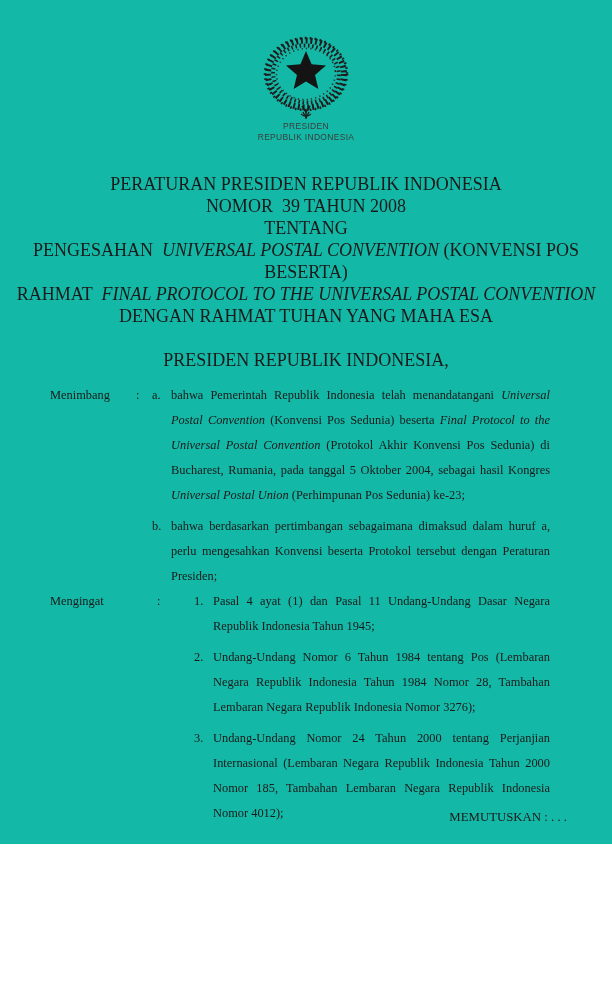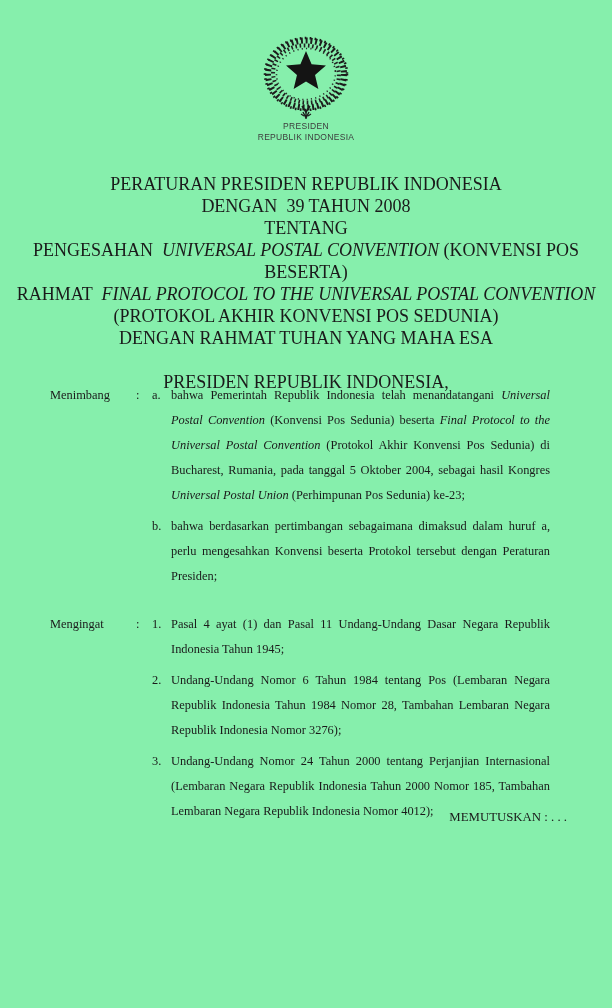--- a/index.html
+++ b/index.html
@@ -5,23 +5,23 @@
   html, body { margin: 0; padding: 0; }
   body {
     width: 612px; height: 1008px;
     background: #ffffff;
     font-family: "Liberation Serif", serif;
     color: #1a1a1a;
     -webkit-font-smoothing: antialiased;
   }
   .page {
     position: relative;
-    width: 612px; height: 1008px;
+    width: 612px; height: 844px;
     overflow: hidden;
-    background: #86efac;
+    background: #14b8a6;
   }
 
   
   .emblem-wrap {
     position: absolute;
     top: 34px; left: 50%;
     transform: translateX(-50%);
     width: 200px;
     display: flex; flex-direction: column; align-items: center;
   }
@@ -52,21 +52,21 @@
 
   
   .body-block {
     position: absolute;
     top: 383px; left: 50px;
     width: 500px;
     font-size: 12.4px;
     line-height: 25px;
   }
   .section { display: flex; align-items: flex-start; }
-  .section + .section { margin-top: 23px; }
+  .section + .section { margin-top: 0; gap: 21px; }
   .sec-label { width: 86px; flex: 0 0 86px; }
   .sec-colon { width: 16px; flex: 0 0 16px; }
   .sec-items { flex: 1 1 auto; min-width: 0; }
   .clause { display: flex; align-items: flex-start; }
   .clause + .clause { margin-top: 6px; }
   .clause-marker { width: 19px; flex: 0 0 19px; }
   .clause-text { flex: 1 1 auto; min-width: 0; text-align: justify; }
 
   
   .footer-continuation {
@@ -97,25 +97,24 @@
       <path d="M43,80 L46,82 M53,80 L50,82" fill="none" stroke="#1d1d1d" stroke-width="1.2"></path>
     </svg>
     <div class="emblem-label">
       <div>PRESIDEN</div>
       <div>REPUBLIK INDONESIA</div>
     </div>
   </div>
 
   <div class="title-block">
     <div class="title-line">PERATURAN PRESIDEN REPUBLIK INDONESIA</div>
-    <div class="title-line"><span>DENGAN  </span><span style="font-weight: normal;">39</span><span> TAHUN 2008</span></div>
+    <div class="title-line"><span>NOMOR  </span><span style="font-weight: normal;">39</span><span> TAHUN 2008</span></div>
     <div class="title-line">TENTANG</div>
     <div class="title-line"><span>PENGESAHAN  </span><span style="font-style: italic;">UNIVERSAL POSTAL CONVENTION</span><span> (KONVENSI POS BESERTA)</span></div>
     <div class="title-line"><span>RAHMAT  </span><span style="font-style: italic;">FINAL PROTOCOL TO THE UNIVERSAL POSTAL CONVENTION</span></div>
-    <div class="title-line">(PROTOKOL AKHIR KONVENSI POS SEDUNIA)</div>
     <div class="motto-line">DENGAN RAHMAT TUHAN YANG MAHA ESA</div>
     <div class="issuer-line">PRESIDEN REPUBLIK INDONESIA,</div>
   </div>
 
   <div class="body-block">
 
     <div class="section">
       <div class="sec-label">Menimbang</div>
       <div class="sec-colon">:</div>
       <div class="sec-items">

